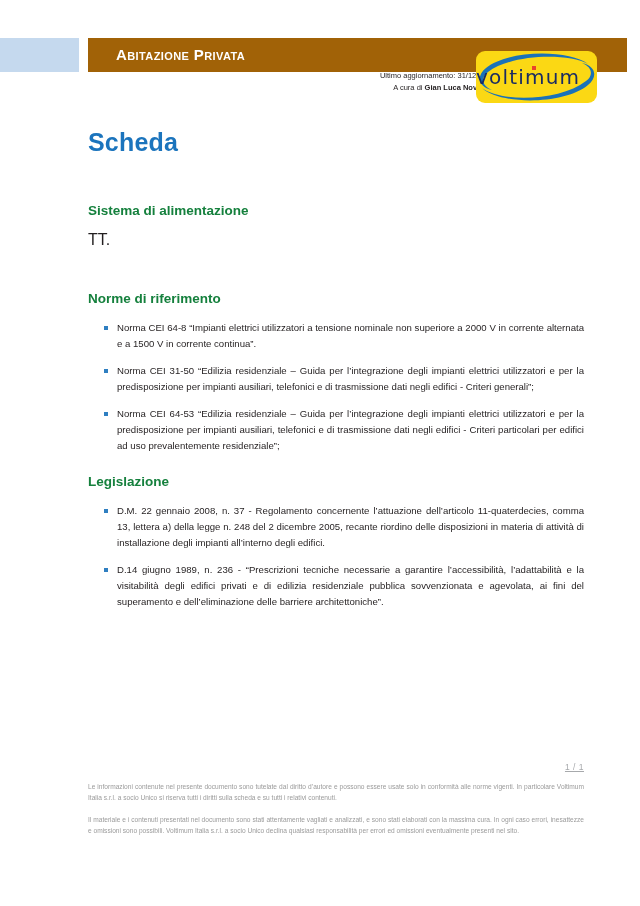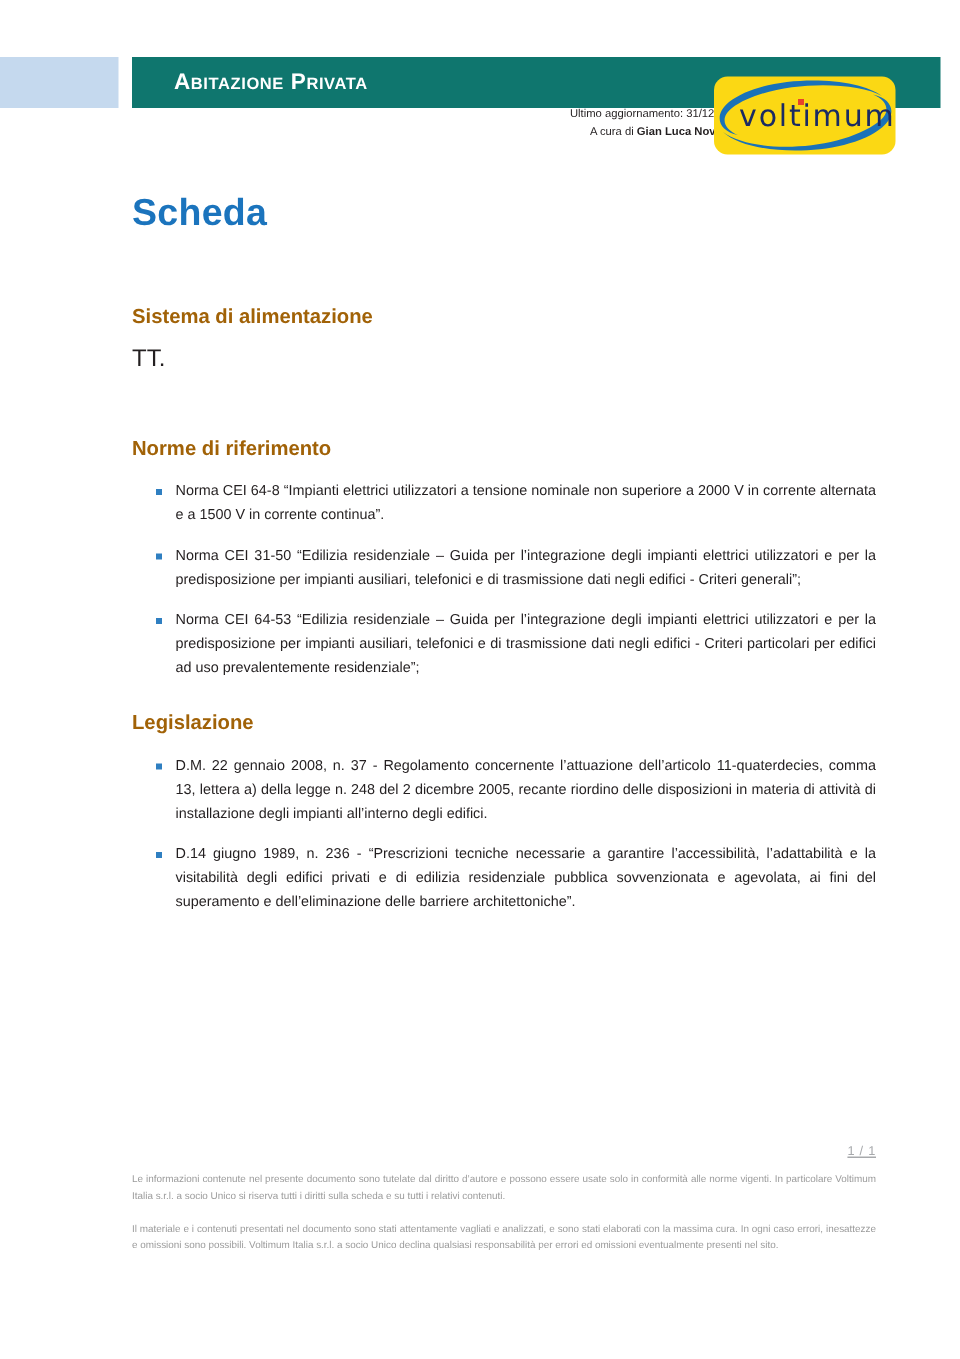--- a/index.html
+++ b/index.html
@@ -26,21 +26,21 @@
   #header-accent-block {
     position: absolute;
     left: 0; top: 38px;
     width: 79px; height: 34px;
     background: #c5d9ee;
   }
   #header-bar {
     position: absolute;
     left: 88px; top: 38px;
     width: 539px; height: 34px;
-    background: #0f766e;
+    background: #a16207;
   }
   #header-title {
     position: absolute;
     left: 28px; top: 0;
     height: 34px;
     line-height: 34px;
     color: #ffffff;
     font-weight: bold;
     font-size: 15px;
     font-variant: small-caps;
@@ -67,21 +67,21 @@
     background: #fbd814;
     border-radius: 9px;
     overflow: hidden;
   }
   #logo svg { display: block; }
   #logo-wordmark {
     position: absolute;
     left: 0; top: 0;
     width: 121px; height: 68px;
     line-height: 52px;
-    text-align: right;
+    text-align: left;
     font-family: "DejaVu Sans", sans-serif;
     font-size: 20px;
     letter-spacing: 1.2px;
     color: #1a2b63;
     font-weight: normal;
     z-index: 3;
   }
   #logo-swoosh {
     position: absolute;
     left: 0; top: 0;
@@ -103,21 +103,21 @@
   }
   #doc-title {
     color: #1b74bd;
     font-size: 25px;
     font-weight: bold;
     margin: 0 0 46px 0;
     letter-spacing: 0.2px;
   }
   .section { margin-bottom: 6px; }
   .section-heading {
-    color: #a16207;
+    color: #15803d;
     font-size: 13.5px;
     font-weight: bold;
     margin: 0 0 14px 0;
   }
   .section-body {
     font-size: 16px;
     line-height: 15px;
     margin: 0 0 6px 0;
   }
   ul.bullets {

